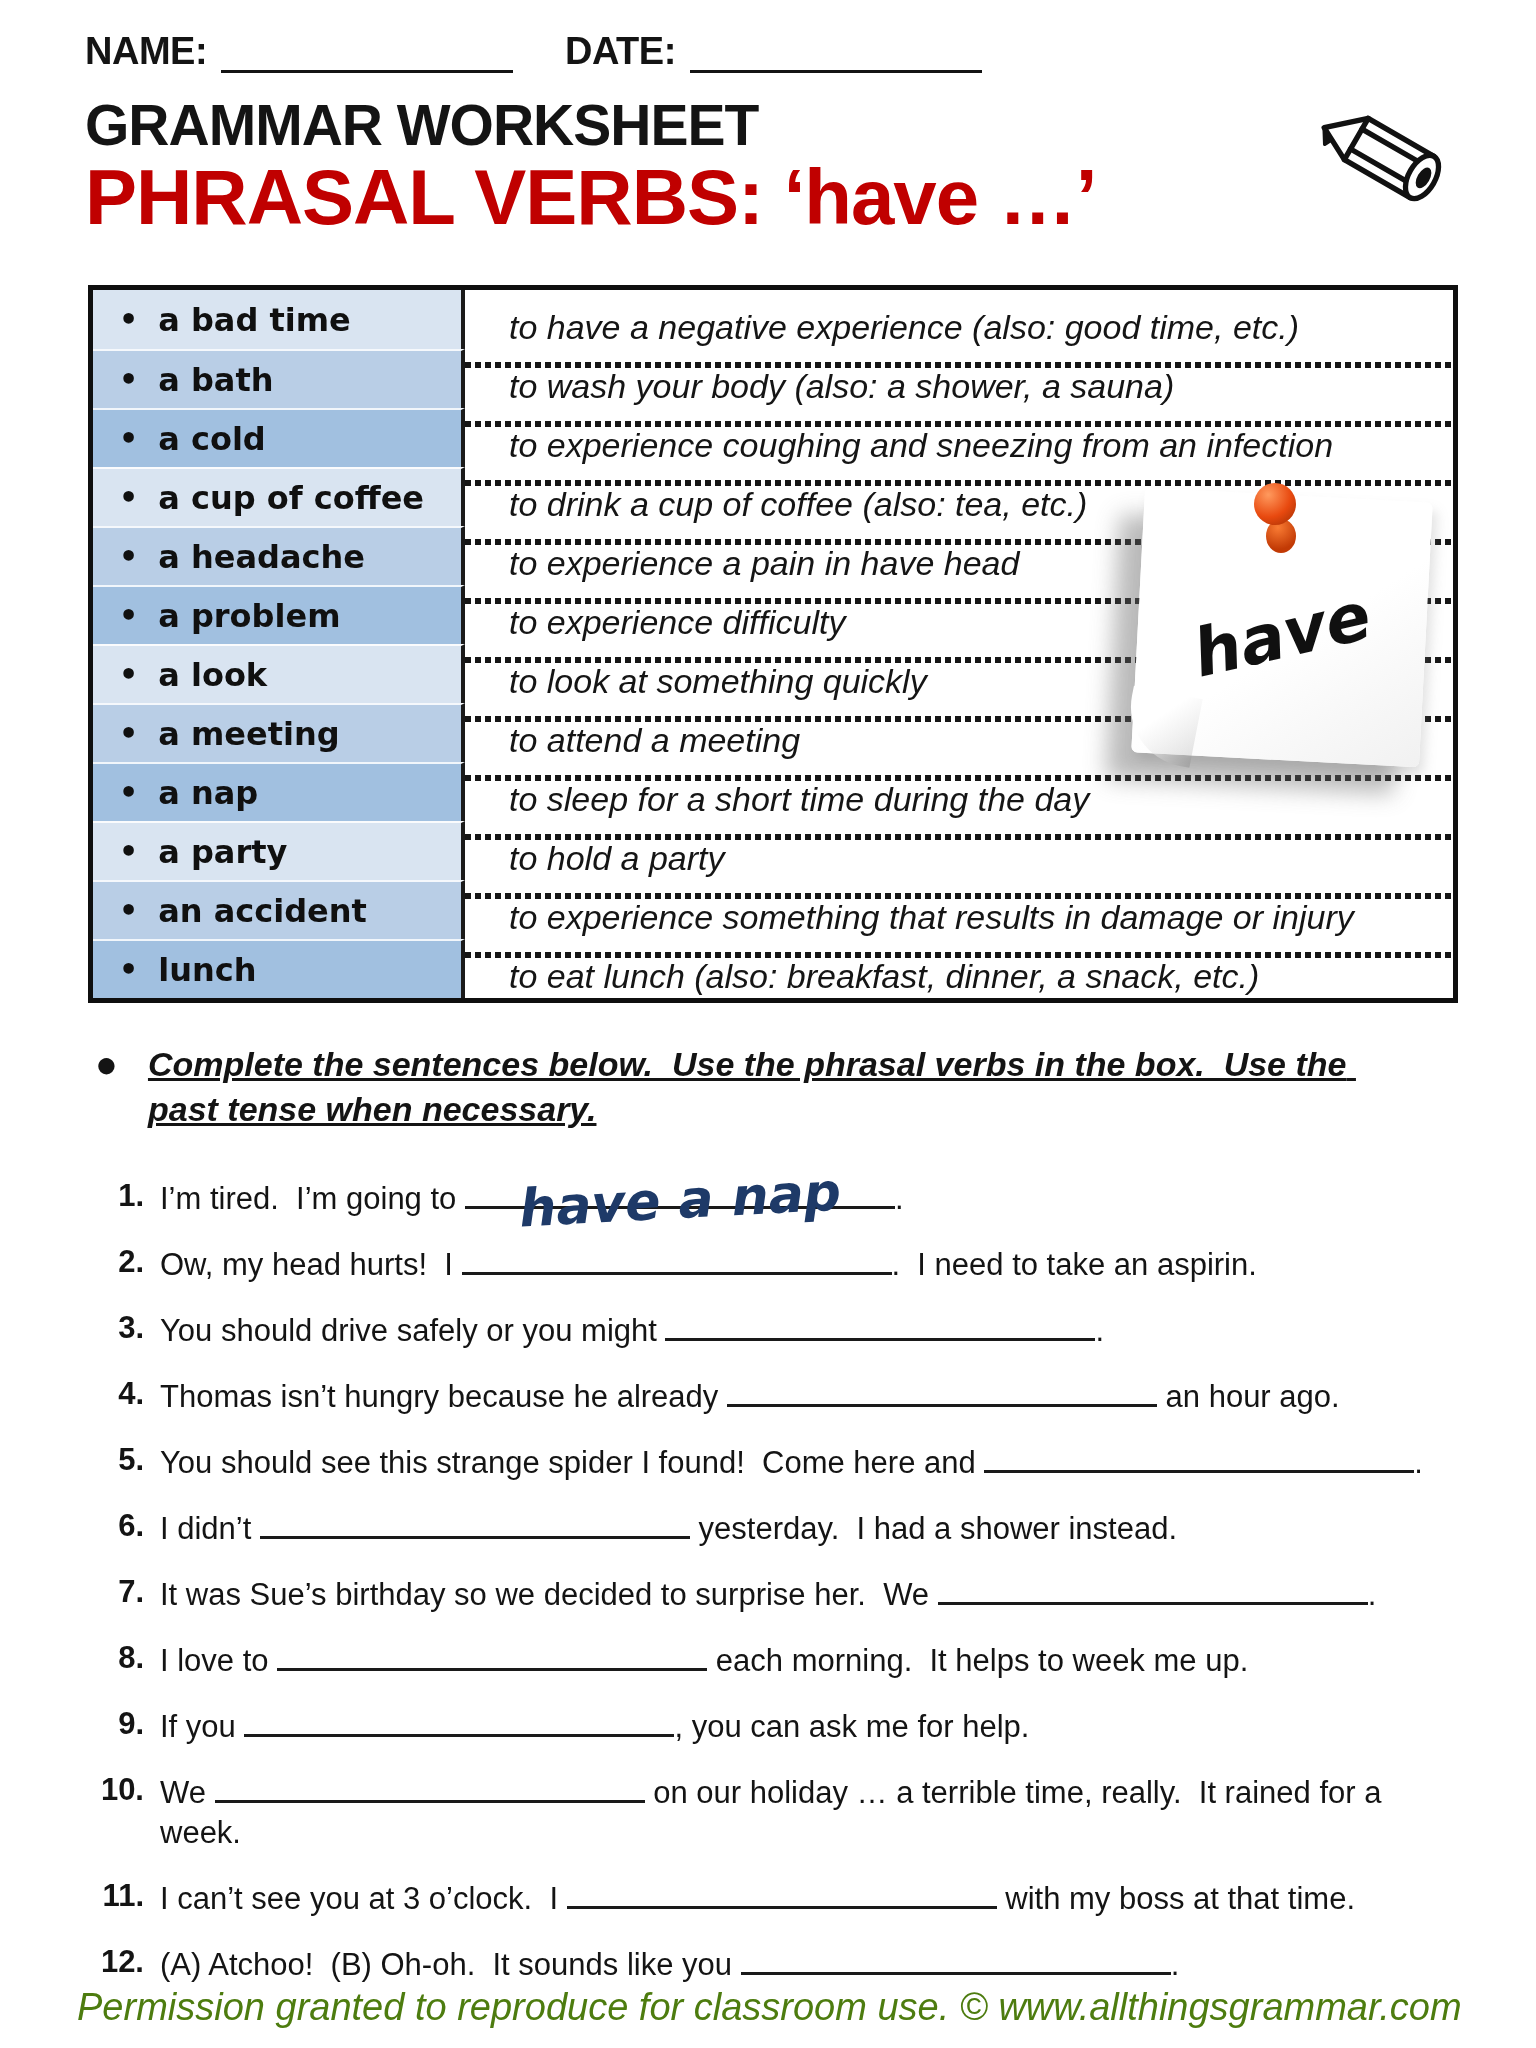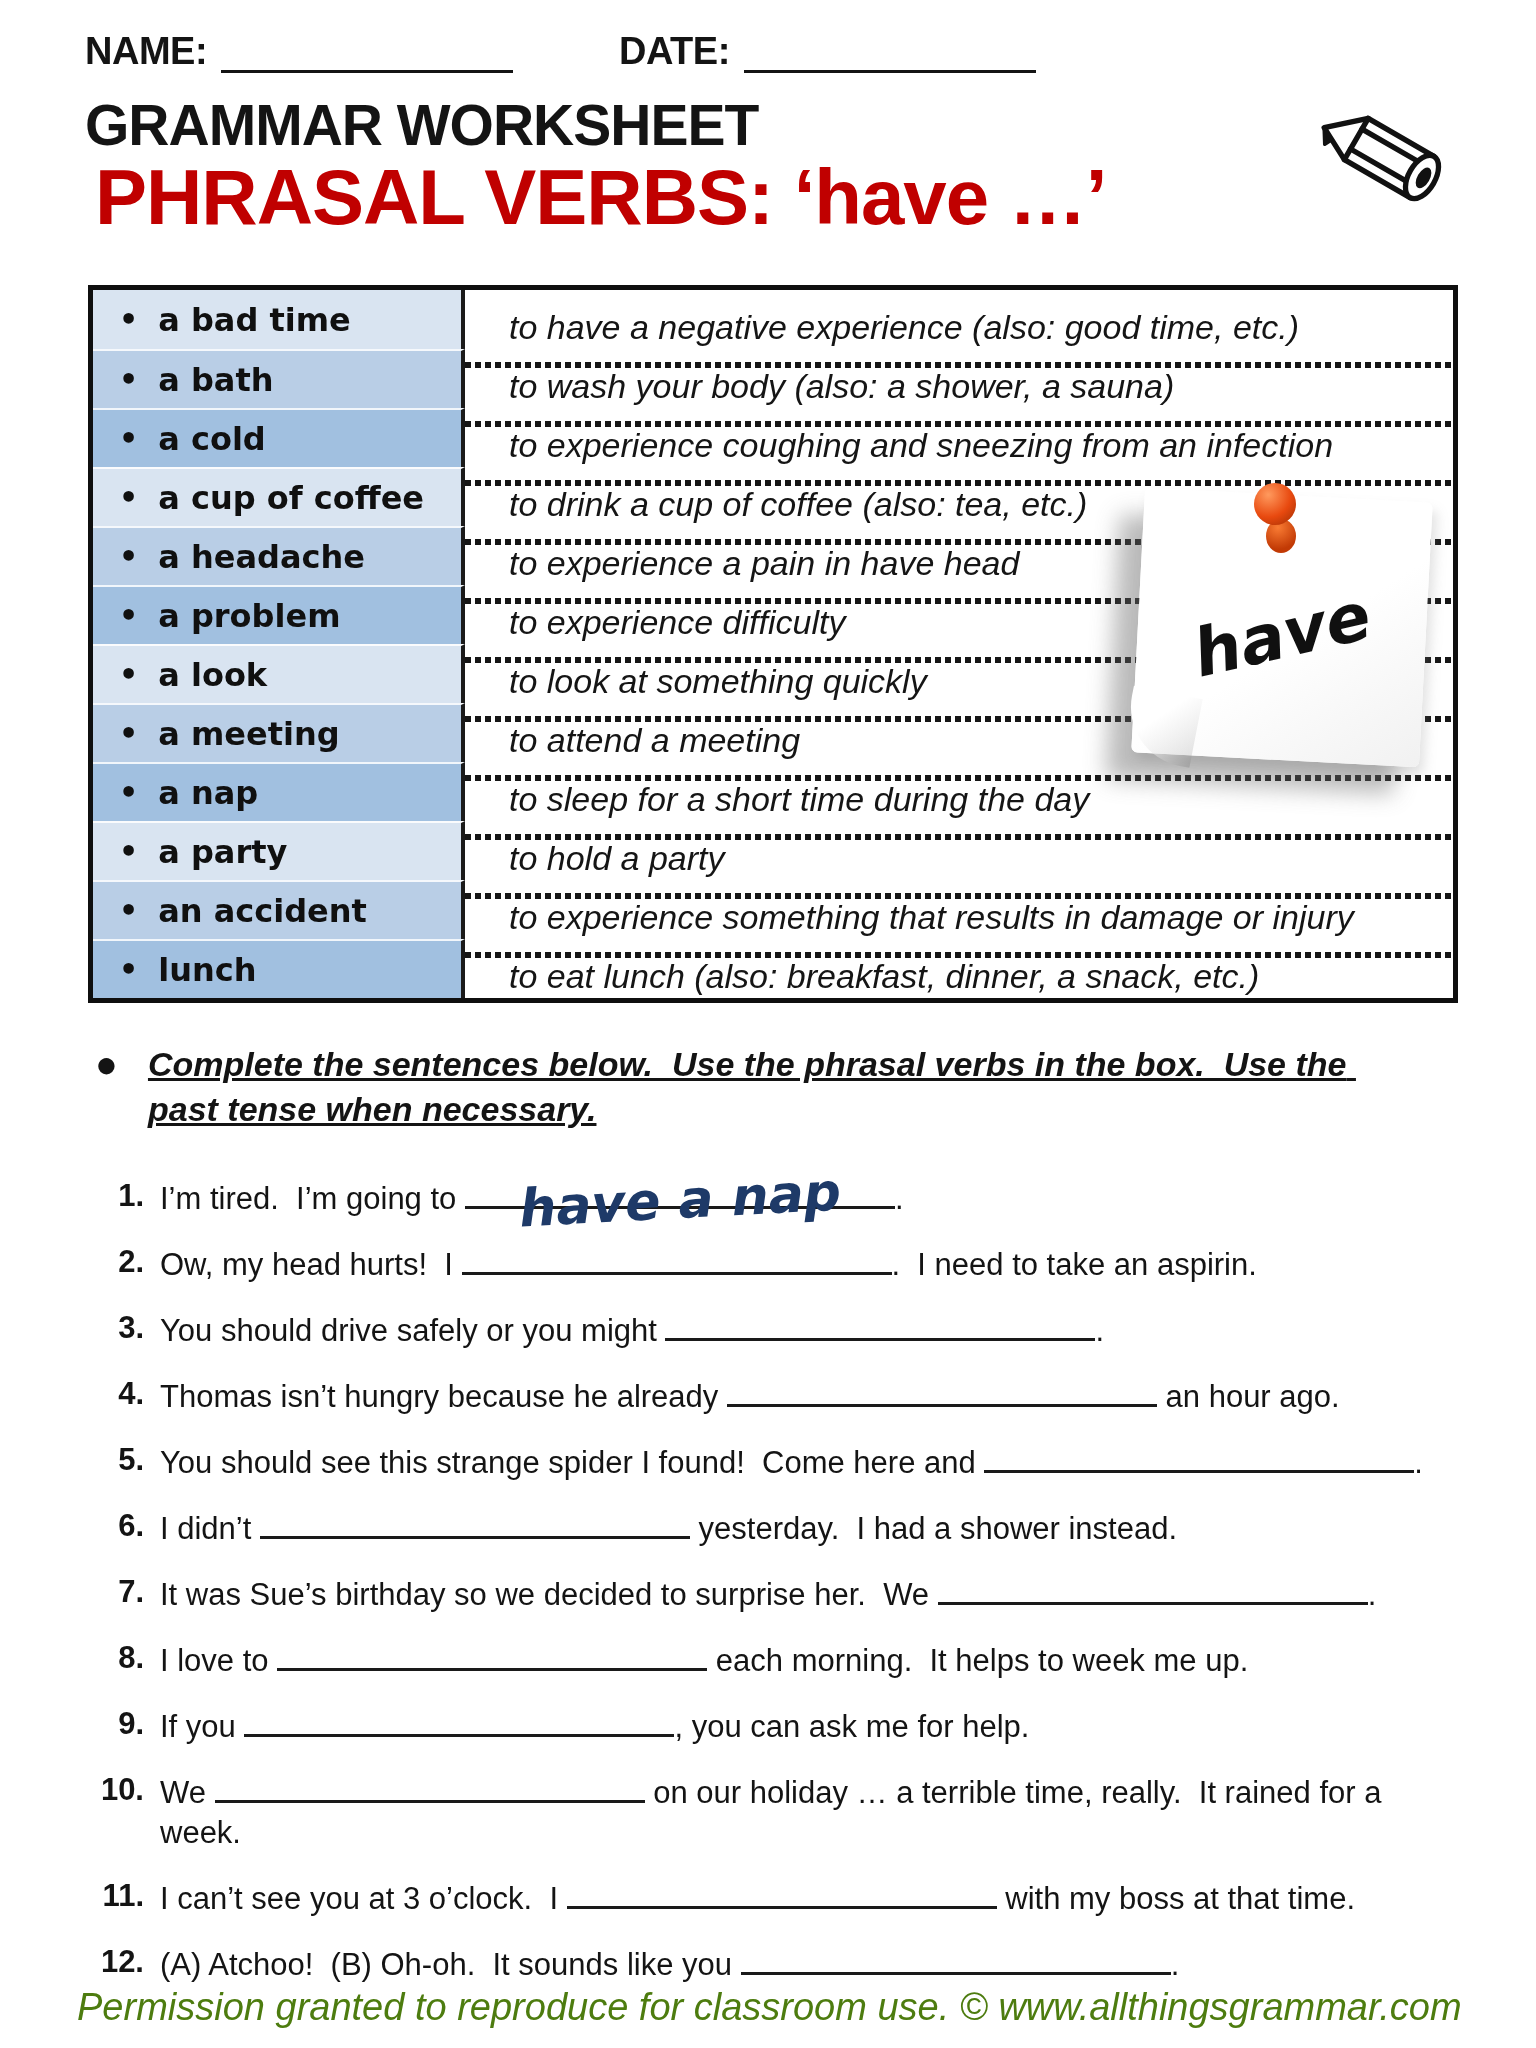--- a/index.html
+++ b/index.html
@@ -7,25 +7,25 @@
     position:relative; width:1536px; height:2048px; background:#ffffff;
     font-family:"Liberation Sans", sans-serif; color:#141414; overflow:hidden;
     margin:0 auto;
     padding-left:32px;
   }
   
   .header-row { position:absolute; top:30px; left:85px; right:80px; display:flex; align-items:flex-end;
     font-size:38px; font-weight:bold; letter-spacing:-0.5px; }
   .writein-line { display:inline-block; border-bottom:3px solid #141414; height:36px; }
   .name-line { width:292px; margin-left:14px; }
-  .date-label { margin-left:106px; }
+  .date-label { margin-left:52px; }
   .date-line { width:292px; margin-left:14px; }
   
   .kicker { position:absolute; top:92px; left:85px; font-size:57px; font-weight:bold; letter-spacing:-1px; }
-  .main-title { position:absolute; top:152px; left:95px; font-size:78px; font-weight:bold; letter-spacing:-1px; }
+  .main-title { position:absolute; top:152px; left:85px; font-size:78px; font-weight:bold; letter-spacing:-1px; }
   
   .pencil { position:absolute; left:1308px; top:96px; width:150px; height:140px; }
   
   .vocab-table { position:absolute; top:285px; left:88px; width:1360px; border:5px solid #0f0f0f; background:#fff; }
   .t-row { display:grid; grid-template-columns:372px 1fr; height:59px; }
   .l-cell { display:flex; align-items:center; gap:20px; padding-left:26px; box-sizing:border-box;
     font-family:"DejaVu Sans", sans-serif; font-weight:bold; font-size:32px; color:#101010;
     border-right:4px solid #1a1a1a; }
   .t-row + .t-row .l-cell { border-top:2px solid rgba(255,255,255,0.85); }
   .bullet { font-size:30px; line-height:1; }

